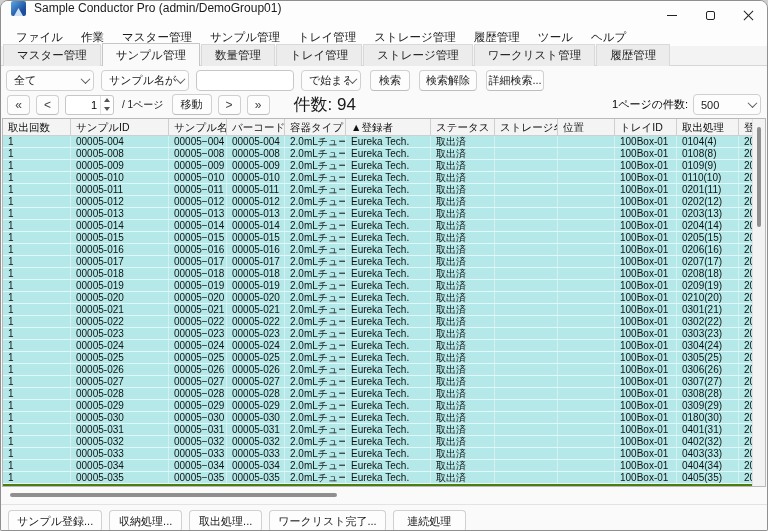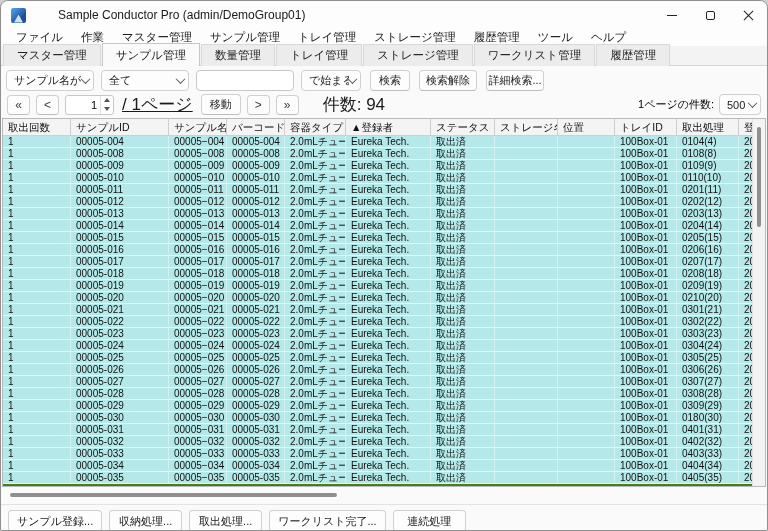--- a/index.html
+++ b/index.html
@@ -3,21 +3,21 @@
 <meta charset="utf-8">
 <style>
   * { box-sizing: border-box; margin: 0; padding: 0; }
   html,body { background:#cfcfcf; font-family:"Liberation Sans","DejaVu Sans",sans-serif; }
   .window{
     position:relative; width:768px; height:531px; background:#f3f3f3;
     border:1px solid #8f8f8f; border-radius:8px 8px 2px 2px; overflow:hidden;
     display:flex; flex-direction:column;
   }
   
-  .titlebar{ height:28px; background:#fdfdfd; display:flex; align-items:center; flex:0 0 auto;gap:24px; }
+  .titlebar{ height:28px; background:#fdfdfd; display:flex; flex:0 0 auto; }
   .app-icon{ width:15px; height:15px; margin:0 8px 0 10px; border-radius:2px;
     background:linear-gradient(135deg,#5aa7e8 0%,#1d4f9c 70%); position:relative; overflow:hidden;}
   .app-icon::after{ content:""; position:absolute; left:3px; top:7px; width:9px; height:8px;
     background:#cfe3f7; clip-path:polygon(0 100%,50% 0,100% 100%); }
   .title-text{ font-size:12px; color:#1a1a1a; }
   .win-controls{ margin-left:auto; display:flex; height:100%; }
   .win-btn{ width:38px; height:100%; display:flex; align-items:center; justify-content:center; }
   .glyph-min{ width:10px; height:1px; background:#222; }
   .glyph-max{ width:9px; height:9px; border:1px solid #222; border-radius:2px; }
   .glyph-close{ position:relative; width:11px; height:11px; }
@@ -49,21 +49,21 @@
     font-family:inherit; }
   
   .pag-row{ display:flex; align-items:center; padding:1px 6px 2px 6px; height:24px; flex:0 0 auto;}
   .nav-btn{ width:23px; height:20px; font-size:12px; color:#444; margin-right:6px;}
   .spin-wrap{ display:flex; height:20px; border:1px solid #c7c7c7; border-radius:3px; background:#fff; margin-right:4px;}
   .spin-input{ width:34px; border:none; outline:none; font-size:11px; text-align:right; padding-right:3px; font-family:inherit; background:transparent;}
   .spinners{ width:13px; display:flex; flex-direction:column; border-left:1px solid #e0e0e0;}
   .spin-b{ flex:1; display:flex; align-items:center; justify-content:center;}
   .tri-up{ width:0; height:0; border-left:3px solid transparent; border-right:3px solid transparent; border-bottom:4px solid #555;}
   .tri-dn{ width:0; height:0; border-left:3px solid transparent; border-right:3px solid transparent; border-top:4px solid #555;}
-  .pag-label{ font-size:17px; color:#1a1a1a; margin:0 8px 0 4px;text-decoration:underline; }
+  .pag-label{ font-size:10px; color:#1a1a1a; margin:0 8px 0 4px; }
   .count-label{ font-size:17px; color:#1a1a1a; margin-left:18px; }
   .perpage{ margin-left:auto; display:flex; align-items:center; }
   .perpage-label{ font-size:11px; margin-right:5px; }
   
   .table-wrap{ margin:1px 1px 0 1px; border:1px solid #b9b9b9; background:#4d7c0f; position:relative;
     height:369px; flex:0 0 auto; overflow:hidden; }
   .thead{ display:flex; height:17px; background:#f4f4f4; border-bottom:1px solid #cfcfcf; width:753px;}
   .hcell{ font-size:10.5px; color:#111; padding:2px 0 0 5px; border-right:1px solid #cfcfcf;
     overflow:hidden; white-space:nowrap; flex:0 0 auto;}
   .tbody{ width:753px; }
@@ -77,21 +77,21 @@
   .vthumb{ position:absolute; top:8px; left:4px; width:4px; height:100px; background:#8f8f8f; border-radius:2px;}
   .hscroll{ height:13px; margin:1px 1px 0 1px; position:relative; background:#fafafa; flex:0 0 auto;}
   .hthumb{ position:absolute; top:5px; left:8px; width:327px; height:4px; background:#8f8f8f; border-radius:2px;}
   
   .footer{ display:flex; align-items:flex-start; padding:5px 4px 0 7px; gap:7px; flex:1; border-top:1px solid #e3e3e3; margin-top:3px;}
   .footer .btn{ height:22px; min-width:73px; padding:0 8px; }
   .w52{width:40px}.w58{width:58px}
   .ml8{margin-left:9px}.mr6{margin-right:6px}
   .combo-w88{width:88px; margin-right:7px;}
   .combo-w62{width:60px; margin:0 0 0 7px;}
-  .combo-w56{width:42px;}
+  .combo-w56{width:68px;}
   .input-mr{margin-right:0;}
 </style>
 </head>
 <body>
 
 <div class="window">
 
   <div class="titlebar">
     <div class="app-icon"></div>
     <div class="title-text">Sample Conductor Pro (admin/DemoGroup01)</div>
@@ -127,25 +127,25 @@
     <div class="tab">トレイ管理</div>
     <div class="tab">ストレージ管理</div>
     <div class="tab">ワークリスト管理</div>
     <div class="tab">履歴管理</div>
   </div>
 
   <div class="client">
 
     <div class="search-row">
       <div class="combo combo-w88">
-        <span class="val">サンプル名が</span>
+        <span class="val">全て</span>
         <span class="chev"></span>
       </div>
       <div class="combo combo-w88">
-        <span class="val">全て</span>
+        <span class="val">サンプル名が</span>
         <span class="chev"></span>
       </div>
       <input class="text-input input-mr" type="text" value="" style="">
       <div class="combo combo-w62">
         <span class="val">で始まる</span>
         <span class="chev"></span>
       </div>
       <button class="btn w52 ml8">検索</button>
       <button class="btn w58 ml8">検索解除</button>
       <button class="btn w58 ml8">詳細検索...</button>

